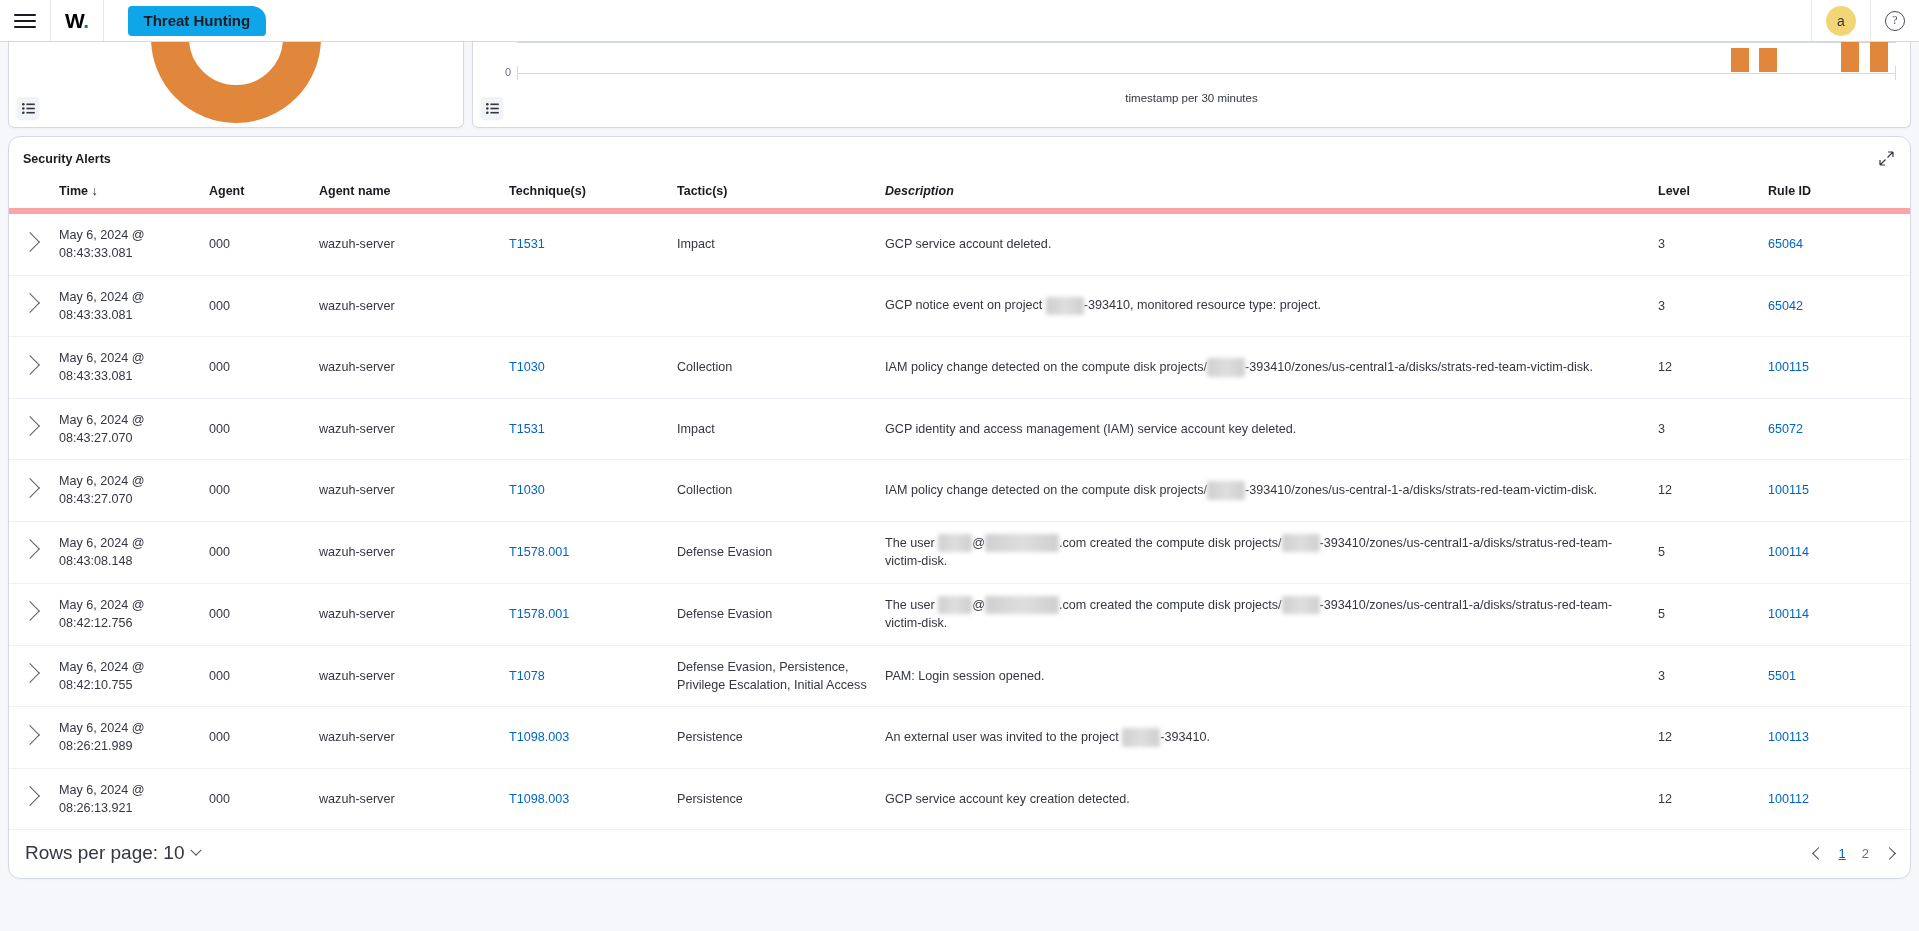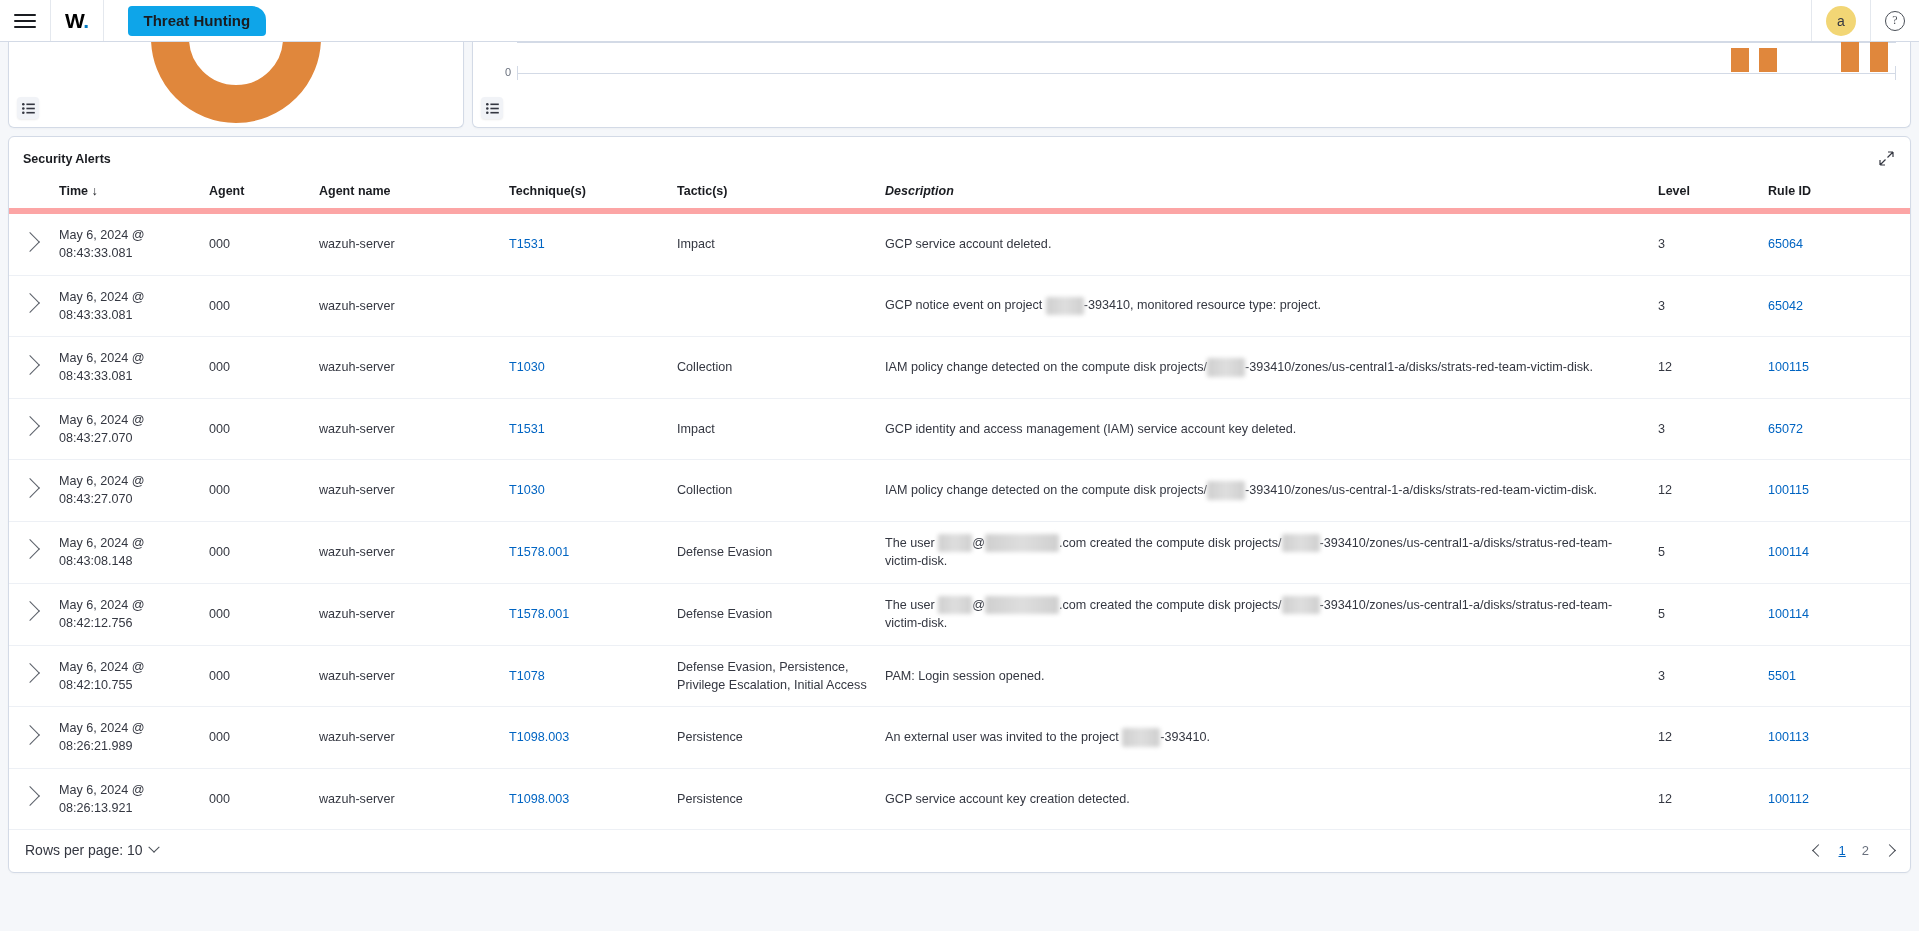--- a/index.html
+++ b/index.html
@@ -122,21 +122,21 @@
   .x-title {
     position: absolute; top: 50px; left: 0; right: 0;
     text-align: center; font-size: 11.5px; color: #343741;
   }
 
   
   .alerts-wrap { padding: 8px; }
   .alerts-panel {
     background: #fff;
     border: 1px solid #D3DAE6;
-    border-radius: 6px;
+    border-radius: 12px;
     box-shadow: 0 1px 2px rgba(0,0,0,.03);
     position: relative;
   }
   .alerts-head {
     display:flex; align-items:center; justify-content:space-between;
     padding: 12px 14px 10px 14px;
   }
   .alerts-title { font-size: 12.5px; font-weight: 700; color:#1a1c21; }
   .expand-btn { cursor:pointer; padding: 2px; display:flex; }
 
@@ -191,21 +191,21 @@
     vertical-align: middle;
     user-select:none;
   }
 
   
   .alerts-foot {
     display:flex; align-items:center; justify-content:space-between;
     padding: 12px 16px 14px 16px;
     border-top: 1px solid #EDF0F5;
   }
-  .rpp { font-size: 14px; color:#343741; cursor:pointer; display:flex; align-items:center; gap:7px; }
+  .rpp { font-size: 19px; color:#343741; cursor:pointer; display:flex; align-items:center; gap:7px; }
   .caret-down {
     width: 8px; height: 8px;
     border-bottom: 1.5px solid #4a4f57;
     border-right: 1.5px solid #4a4f57;
     transform: rotate(45deg) translate(-2px,-2px);
   }
   .pager { display:flex; align-items:center; gap: 16px; }
   .pg-arrow {
     width: 9px; height: 9px; cursor: pointer;
     border-top: 1.5px solid #3f444d;
@@ -266,20 +266,21 @@
     </div>
   </div>
 
   <div class="panel panel-bars">
     <div class="bars-area" id="barsArea">
       <div class="axis-topline"></div>
       <div class="axis-zero">0</div>
       <div class="axis-tickline"></div>
       <div class="axis-rightline"></div>
       <div class="axis-line"></div>
+      <div class="x-title">timestamp per 30 minutes</div>
     <div class="bar" style="left: calc(88% - 7.04px); height: 24px; background: rgb(224, 135, 60);"></div>
         <div class="bar" style="left: calc(90.1% - 8.258px); height: 24px; background: rgb(224, 135, 60);"></div>
         <div class="bar" style="left: calc(96% - 11.68px); height: 31px; background: rgb(224, 135, 60);"></div>
         <div class="bar" style="left: calc(98.1% - 12.898px); height: 31px; background: rgb(224, 135, 60);"></div>
       </div>
     <div class="legend-btn">
       <svg width="13" height="11" viewBox="0 0 13 11">
         <circle cx="1.3" cy="1.3" r="1.3" fill="#343741"></circle>
         <circle cx="1.3" cy="5.5" r="1.3" fill="#343741"></circle>
         <circle cx="1.3" cy="9.7" r="1.3" fill="#343741"></circle>

